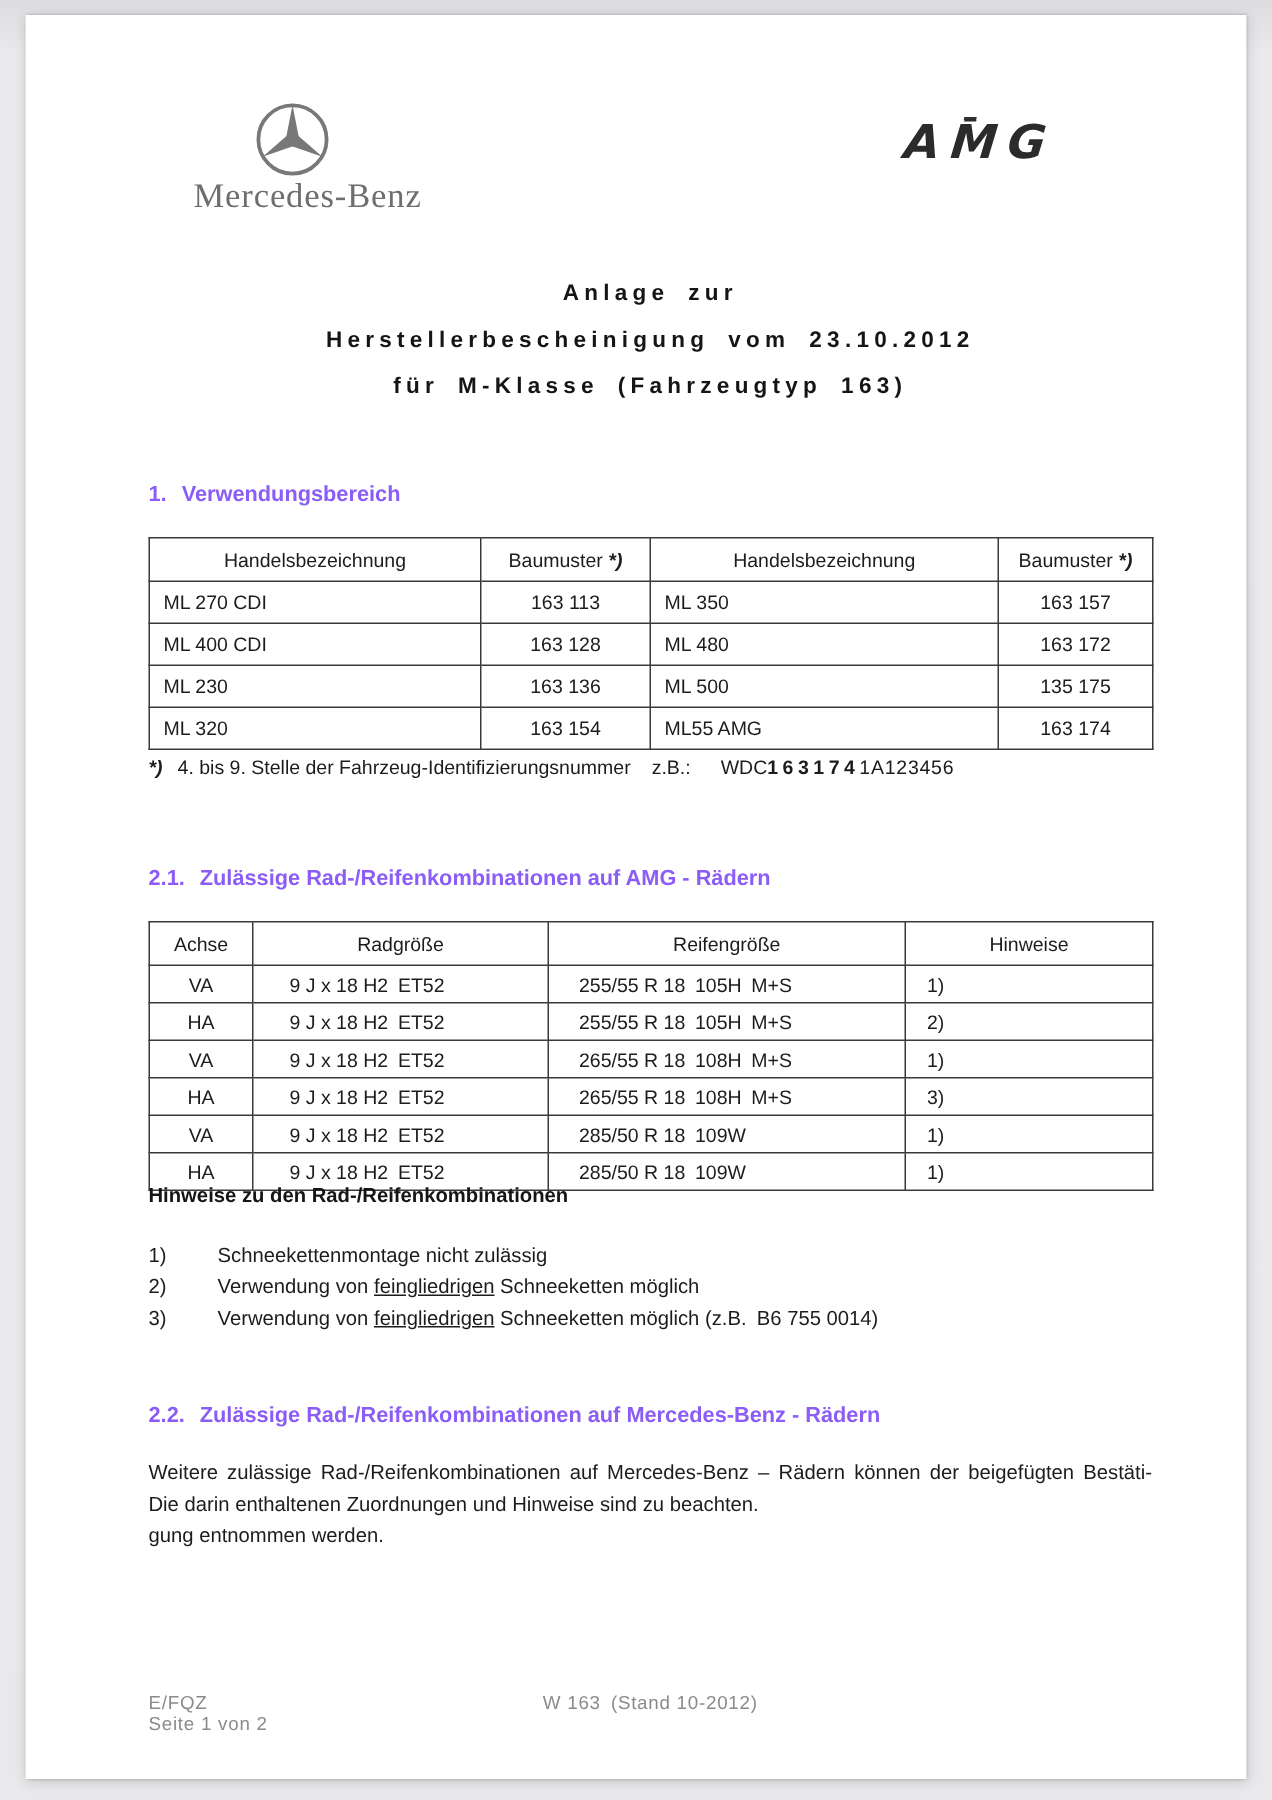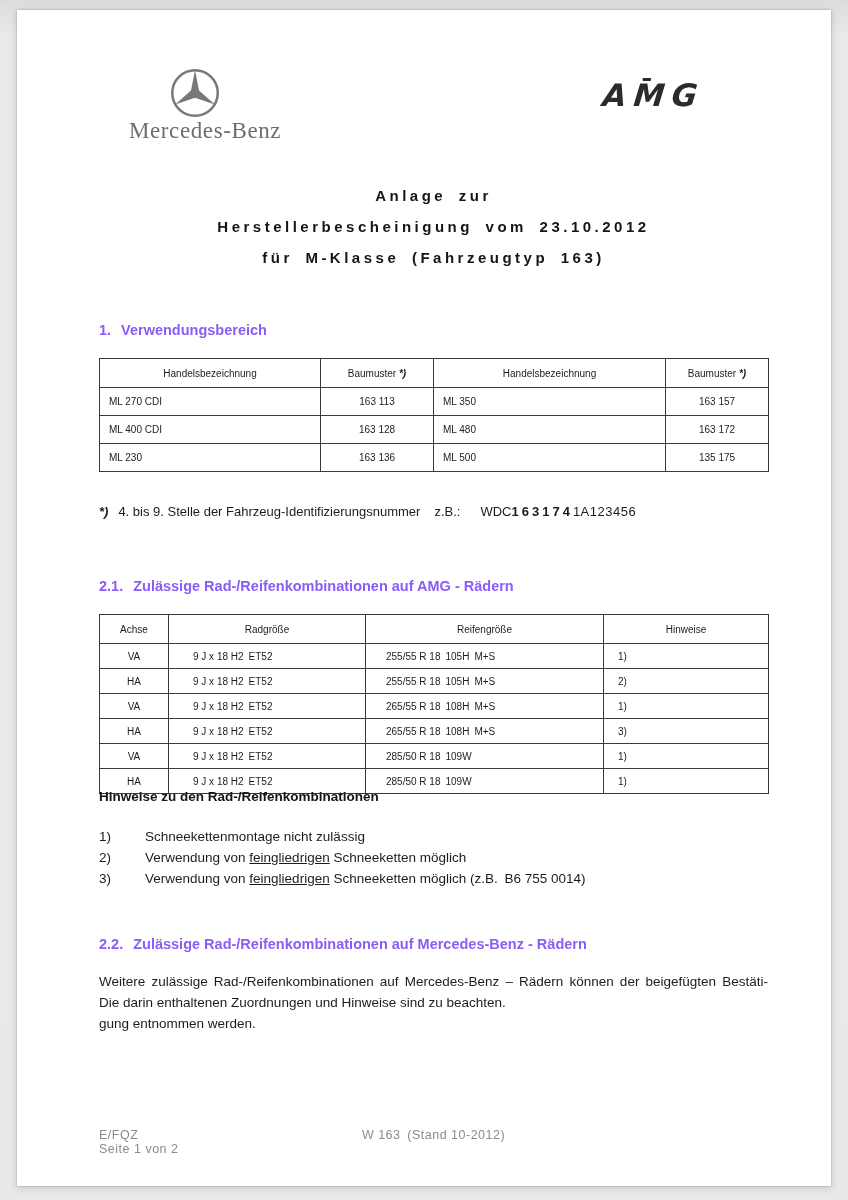--- a/index.html
+++ b/index.html
@@ -30,21 +30,21 @@
     word-spacing:5px;line-height:31px;color:#151515;}
 
   
   .sec-head{font-weight:bold;font-size:14.5px;color:#8b5cf6;}
   .sec-head .sec-num{margin-right:10px;}
   .h-sec1{top:312px;}
   .h-sec21{top:568px;}
   .h-sec22{top:926px;}
 
   
-  table{border-collapse:collapse;table-layout:fixed;width:669px;font-size:10px;color:#1c1c1c;}
+  table{border-collapse:collapse;table-layout:fixed;width:669px;font-size:13px;color:#1c1c1c;}
   th,td{border:1px solid #3a3a3a;overflow:hidden;white-space:nowrap;font-weight:normal;}
   table{border:1.5px solid #333;}
   th{text-align:center;height:26px;}
   .t1-wrap{top:348px;}
   #t1 td{height:25px;}
   #t1 td:nth-child(1),#t1 td:nth-child(3){text-align:left;padding-left:9px;}
   #t1 td:nth-child(2),#t1 td:nth-child(4){text-align:center;}
   .fn-mark{font-weight:bold;font-style:italic;}
   .t2-wrap{top:604px;}
   #t2 td{height:22px;}
@@ -139,20 +139,26 @@
         <td>163 128</td>
         <td>ML 480</td>
         <td>163 172</td>
       </tr>
       <tr>
         <td>ML 230</td>
         <td>163 136</td>
         <td>ML 500</td>
         <td>135 175</td>
       </tr>
+      <tr>
+        <td>ML 320</td>
+        <td>163 154</td>
+        <td>ML55 AMG</td>
+        <td>163 174</td>
+      </tr>
     </tbody>
       </table>
   </div>
 
   <div class="abs content-x footnote">
     <span class="fn-mark">*)</span><span>4. bis 9. Stelle der Fahrzeug-Identifizierungsnummer</span><span class="ex-label">z.B.:</span><span>WDC</span><span class="ex-bold">163174</span><span class="ex-suffix">1A123456</span>
   </div>
 
   <div class="abs content-x sec-head h-sec21">
     <span class="sec-num">2.1.</span><span>Zulässige Rad-/Reifenkombinationen auf AMG - Rädern</span>

